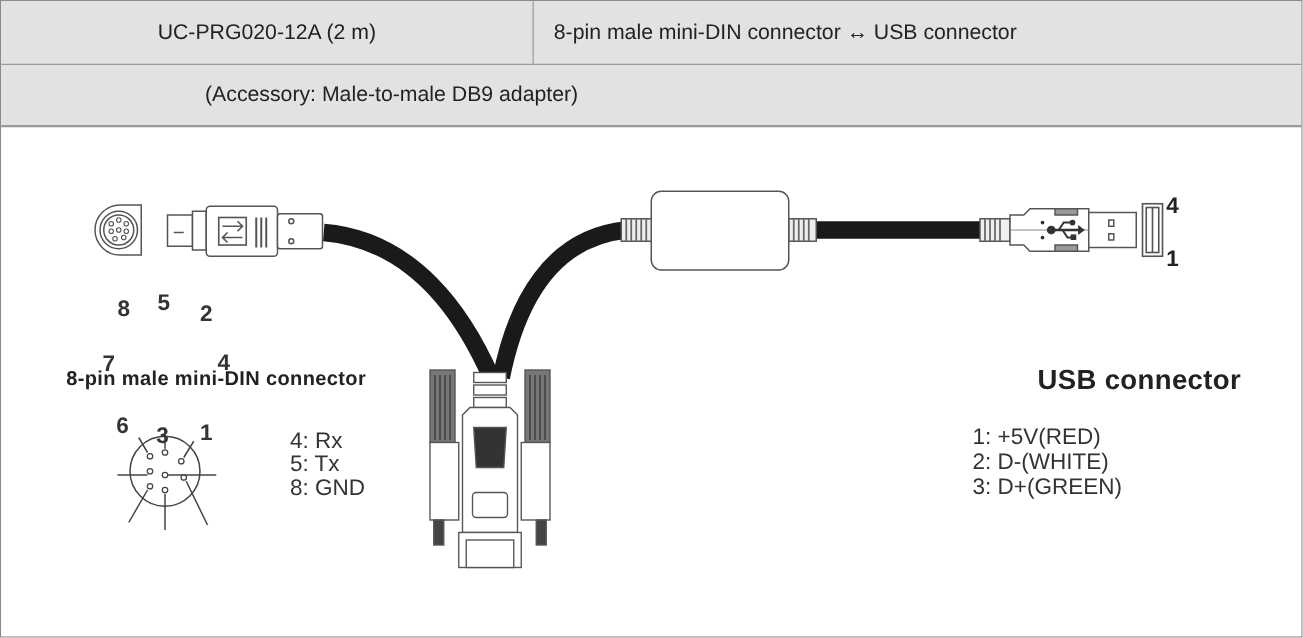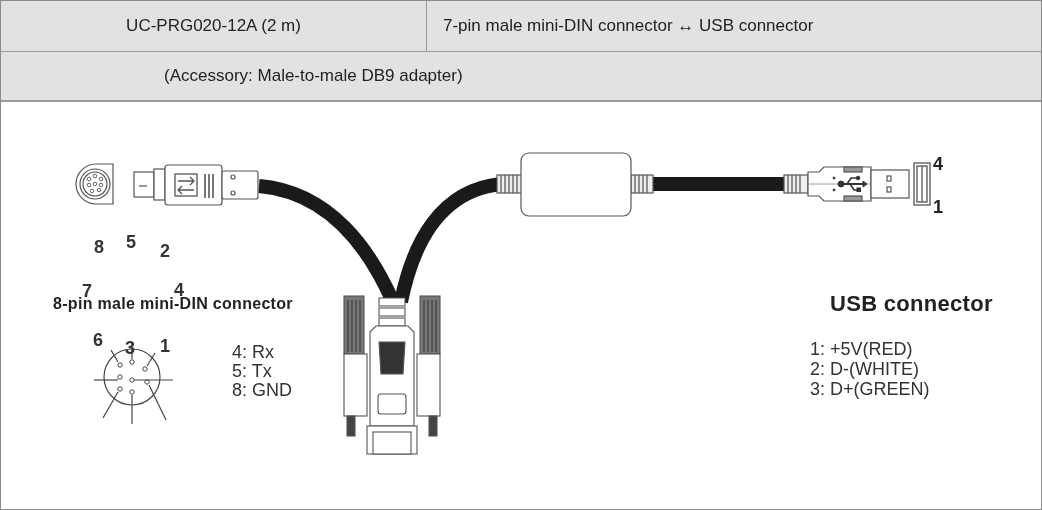--- a/index.html
+++ b/index.html
@@ -16,21 +16,21 @@
   .title-lbl { font-weight:bold; font-size:16px; color:#222; letter-spacing:0.3px; }
   .pinlist { font-size:18px; line-height:19px; color:#333; }
   .pinlist div { white-space:nowrap; }
 </style>
 </head>
 <body>
 
 <div class="frame">
   <div class="row1">
     <div class="cell-model">UC-PRG020-12A (2 m)</div>
-    <div class="cell-desc">7-pin male mini-DIN connector ↔ USB connector</div>
+    <div class="cell-desc">8-pin male mini-DIN connector ↔ USB connector</div>
   </div>
   <div class="row2">
     <div class="cell-acc">(Accessory: Male-to-male DB9 adapter)</div>
   </div>
 
   <div class="diagram">
     <svg width="1040" height="407" viewBox="0 0 1040 407">
 
       <g>
         <path d="M258 84 C 330 90, 370 150, 392 200" stroke="#1a1a1a" stroke-width="14" fill="none" stroke-linecap="butt"></path>
@@ -204,19 +204,19 @@
     <div class="lbl pinlist" style="left:231px;top:241px;">
       <div>4: Rx</div>
       <div>5: Tx</div>
       <div>8: GND</div>
     </div>
 
     
     <div class="lbl bold" style="left:932px;top:52px;font-size:18px;color:#222;">4</div>
     <div class="lbl bold" style="left:932px;top:95px;font-size:18px;color:#222;">1</div>
     <div class="lbl title-lbl" style="left:829px;top:189px;font-size:22px;">USB connector</div>
-    <div class="lbl pinlist" style="left:777px;top:237px;line-height:20px;margin-left:32px;">
+    <div class="lbl pinlist" style="left:777px;top:237px;line-height:20px;">
       <div>1: +5V(RED)</div>
       <div>2: D-(WHITE)</div>
       <div>3: D+(GREEN)</div>
     </div>
   </div>
 </div>
 
 </body></html>

